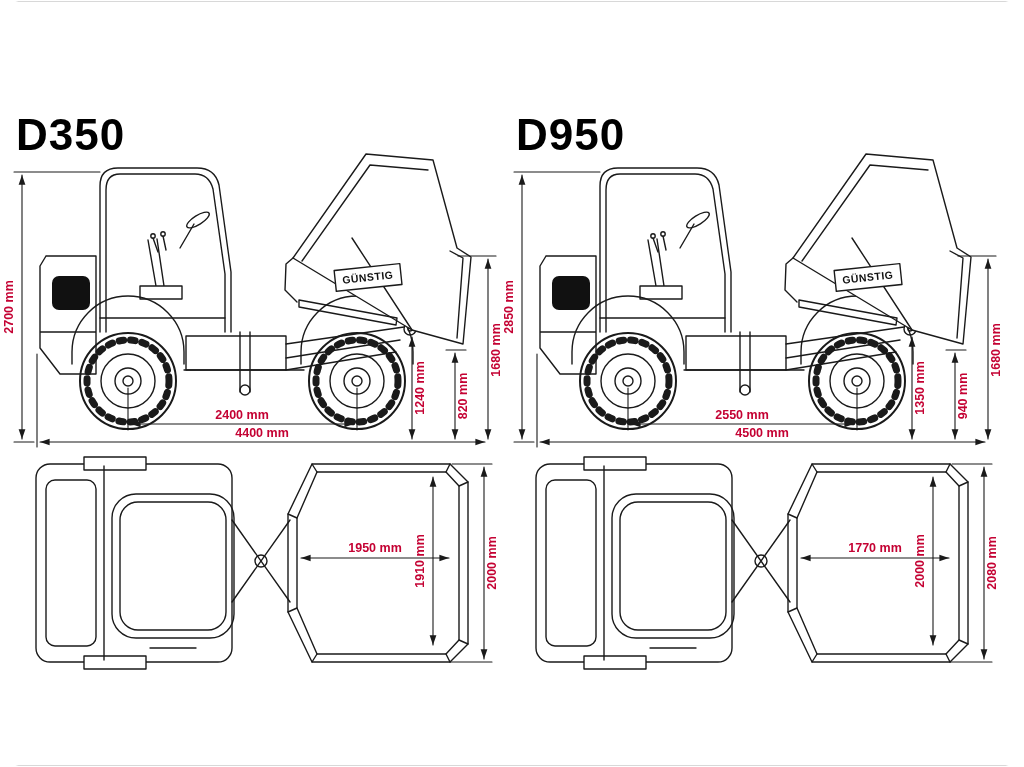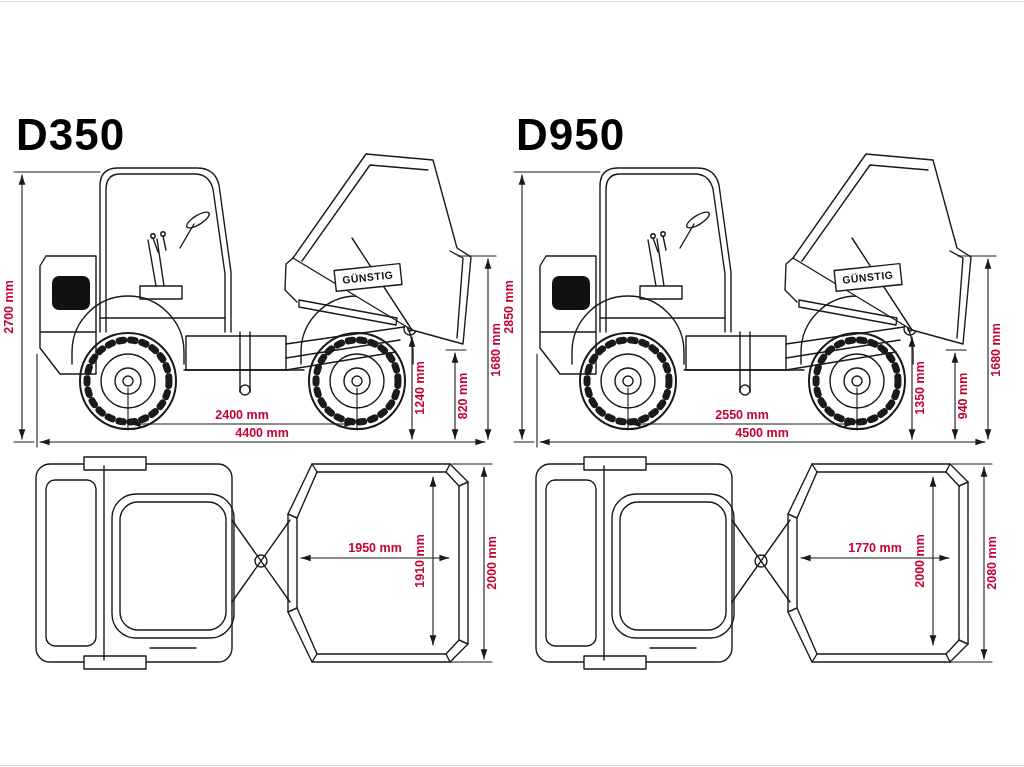--- a/index.html
+++ b/index.html
@@ -2,21 +2,21 @@
 <html style="--background: #ffffff; --line-color: #1a1a1a; --dim-color: #c40233; --title-color: #000000;"><head>
 <meta charset="utf-8">
 <style>
   :root{
     --background:#ffffff;
     --line-color:#1a1a1a;
     --dim-color:#c40233;
     --title-color:#000000;
   }
   html,body{margin:0;padding:0;background:var(--background);}
-  .page{width:1024px;height:767px;position:relative;background:var(--background);overflow:hidden;}
+  .page{width:1024px;height:767px;position:relative;background:var(--background);overflow:hidden;border-radius:25px;}
   svg{display:block;}
   .art{stroke:var(--line-color);}
   .dims{stroke:var(--line-color);}
   .frame-line{stroke:#d8d8d8;stroke-width:1;}
   .title{fill:var(--title-color);font:900 44px "Liberation Sans",sans-serif;letter-spacing:1px;}
   .dim-label{fill:var(--dim-color);font:700 12.5px "Liberation Sans",sans-serif;}
   .brand{fill:#111;font:700 10.5px "Liberation Sans",sans-serif;letter-spacing:.5px;}
 </style>
 </head>
 <body>

